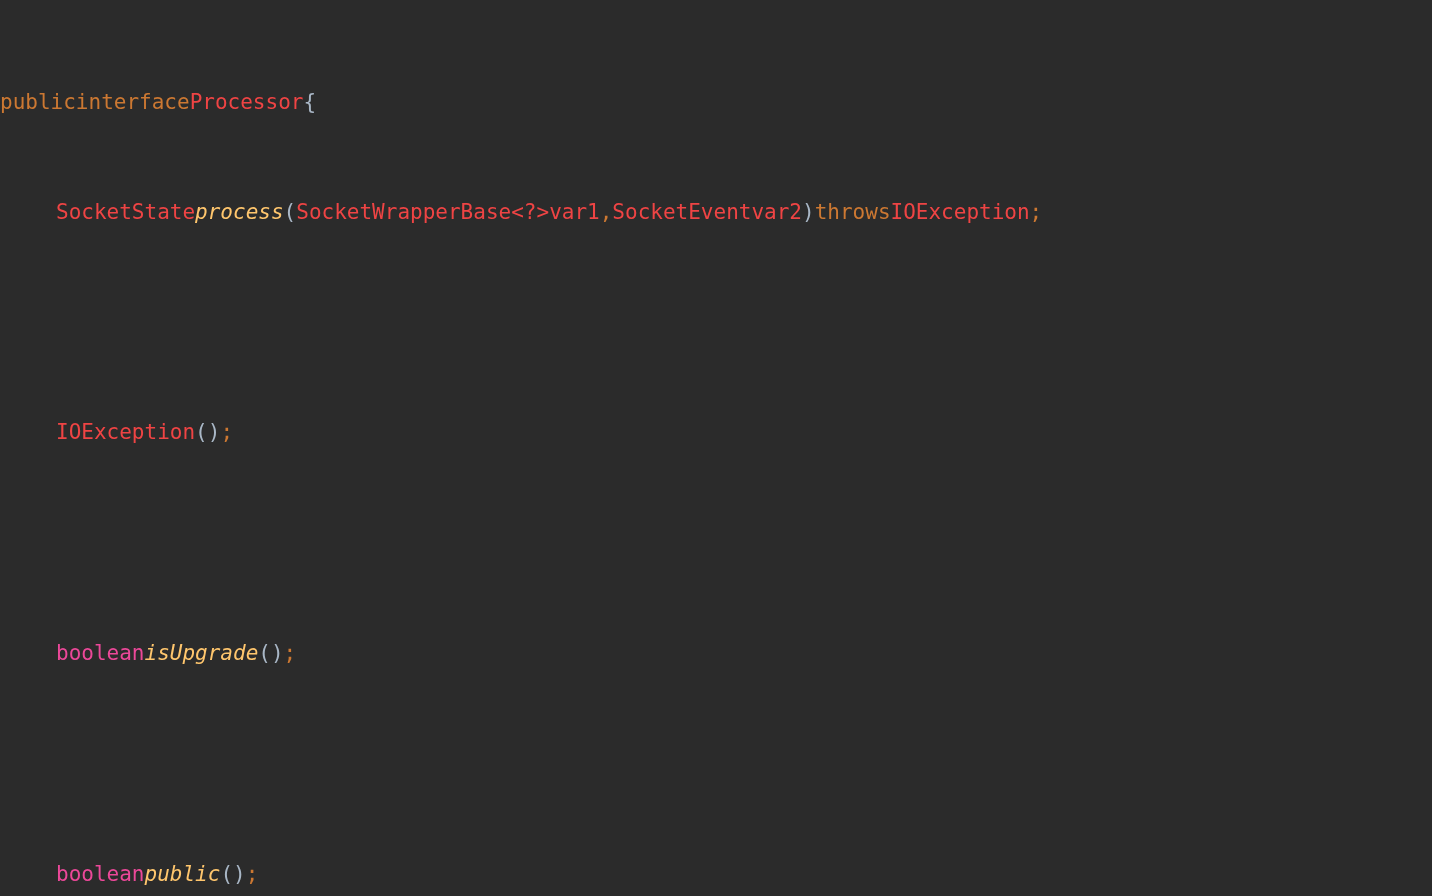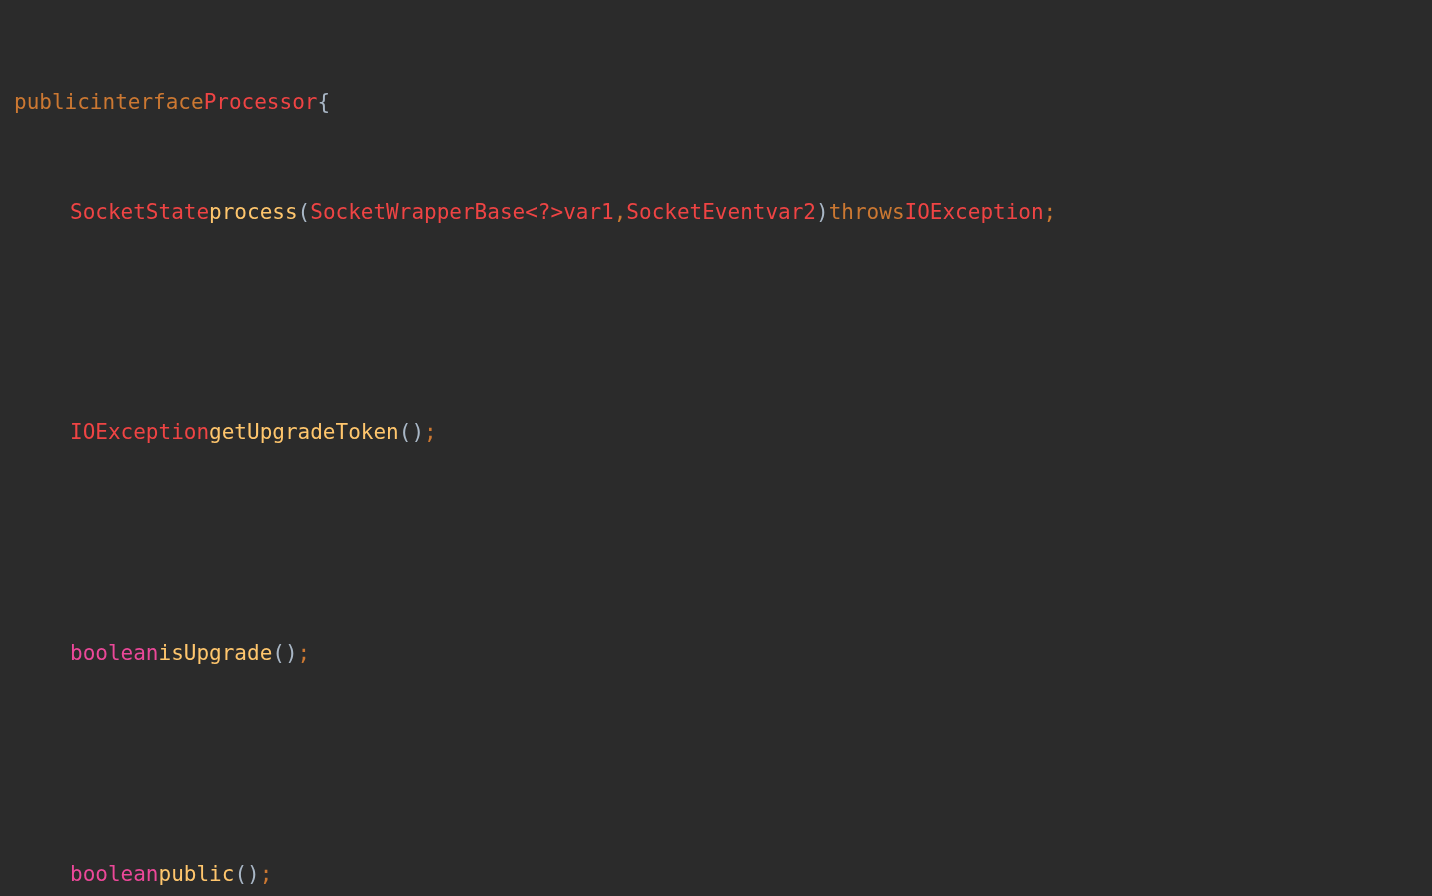--- a/index.html
+++ b/index.html
@@ -15,44 +15,43 @@
       color: #a9b7c6;
       padding: 10px 0;
       width: 1432px;
       height: 896px;
       overflow: hidden;
     }
     .code-container {
       white-space: pre;
     }
     .line {
-      padding-left: 14px;
       height: 36.8px;
       display: flex;
       align-items: center;
     }
     .kw-modifier { color: #cc7832; }
     .kw-type { color: #ec4899; }
     .kw-throws { color: #cc7832; text-align: center; }
     .identifier { color: #ef4444; }
-    .method-name { color: #ffc66d; }
+    .method-name { color: #ffc66d; font-style: italic; }
     .punctuation { color: #a9b7c6; }
     .comma { color: #cc7832; }
     .semicolon { color: #cc7832; }
     .brace { color: #a9b7c6; }
     .indent { display: inline-block; width: 56px; }
   </style>
 </head>
 <body>
 
 <div class="code-container">
   <div class="line"><span class="kw-modifier">public</span> <span class="kw-modifier">interface</span> <span class="identifier">Processor</span> <span class="brace">{</span></div>
   <div class="line"><span class="indent"></span><span class="identifier">SocketState</span> <span class="method-name">process</span><span class="punctuation">(</span><span class="identifier">SocketWrapperBase&lt;?&gt;</span> <span class="identifier">var1</span><span class="comma">,</span> <span class="identifier">SocketEvent</span> <span class="identifier">var2</span><span class="punctuation">)</span> <span class="kw-throws">throws</span> <span class="identifier">IOException</span><span class="semicolon">;</span></div>
   <div class="line"></div>
-  <div class="line"><span class="indent"></span><span class="identifier">IOException</span> <span class="method-name">getUpgradeToken</span><span class="punctuation">()</span><span class="semicolon">;</span></div>
+  <div class="line"><span class="indent"></span><span class="identifier">IOException</span> <span class="punctuation">()</span><span class="semicolon">;</span></div>
   <div class="line"></div>
   <div class="line"><span class="indent"></span><span class="kw-type">boolean</span> <span class="method-name">isUpgrade</span><span class="punctuation">()</span><span class="semicolon">;</span></div>
   <div class="line"></div>
   <div class="line"><span class="indent"></span><span class="kw-type">boolean</span> <span class="method-name">public</span><span class="punctuation">()</span><span class="semicolon">;</span></div>
   
   
   
   
   
   

